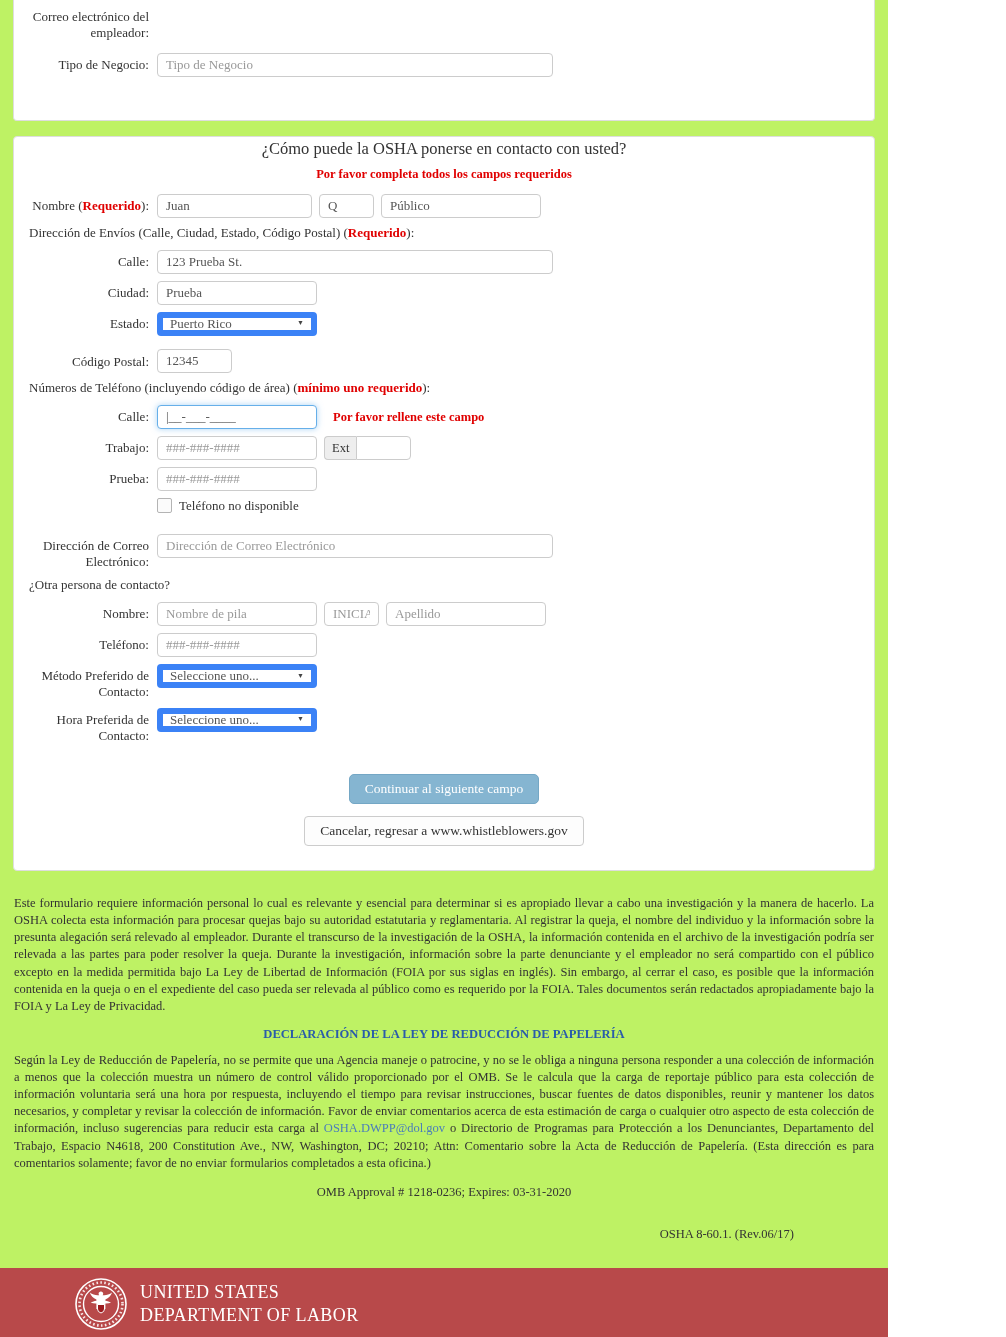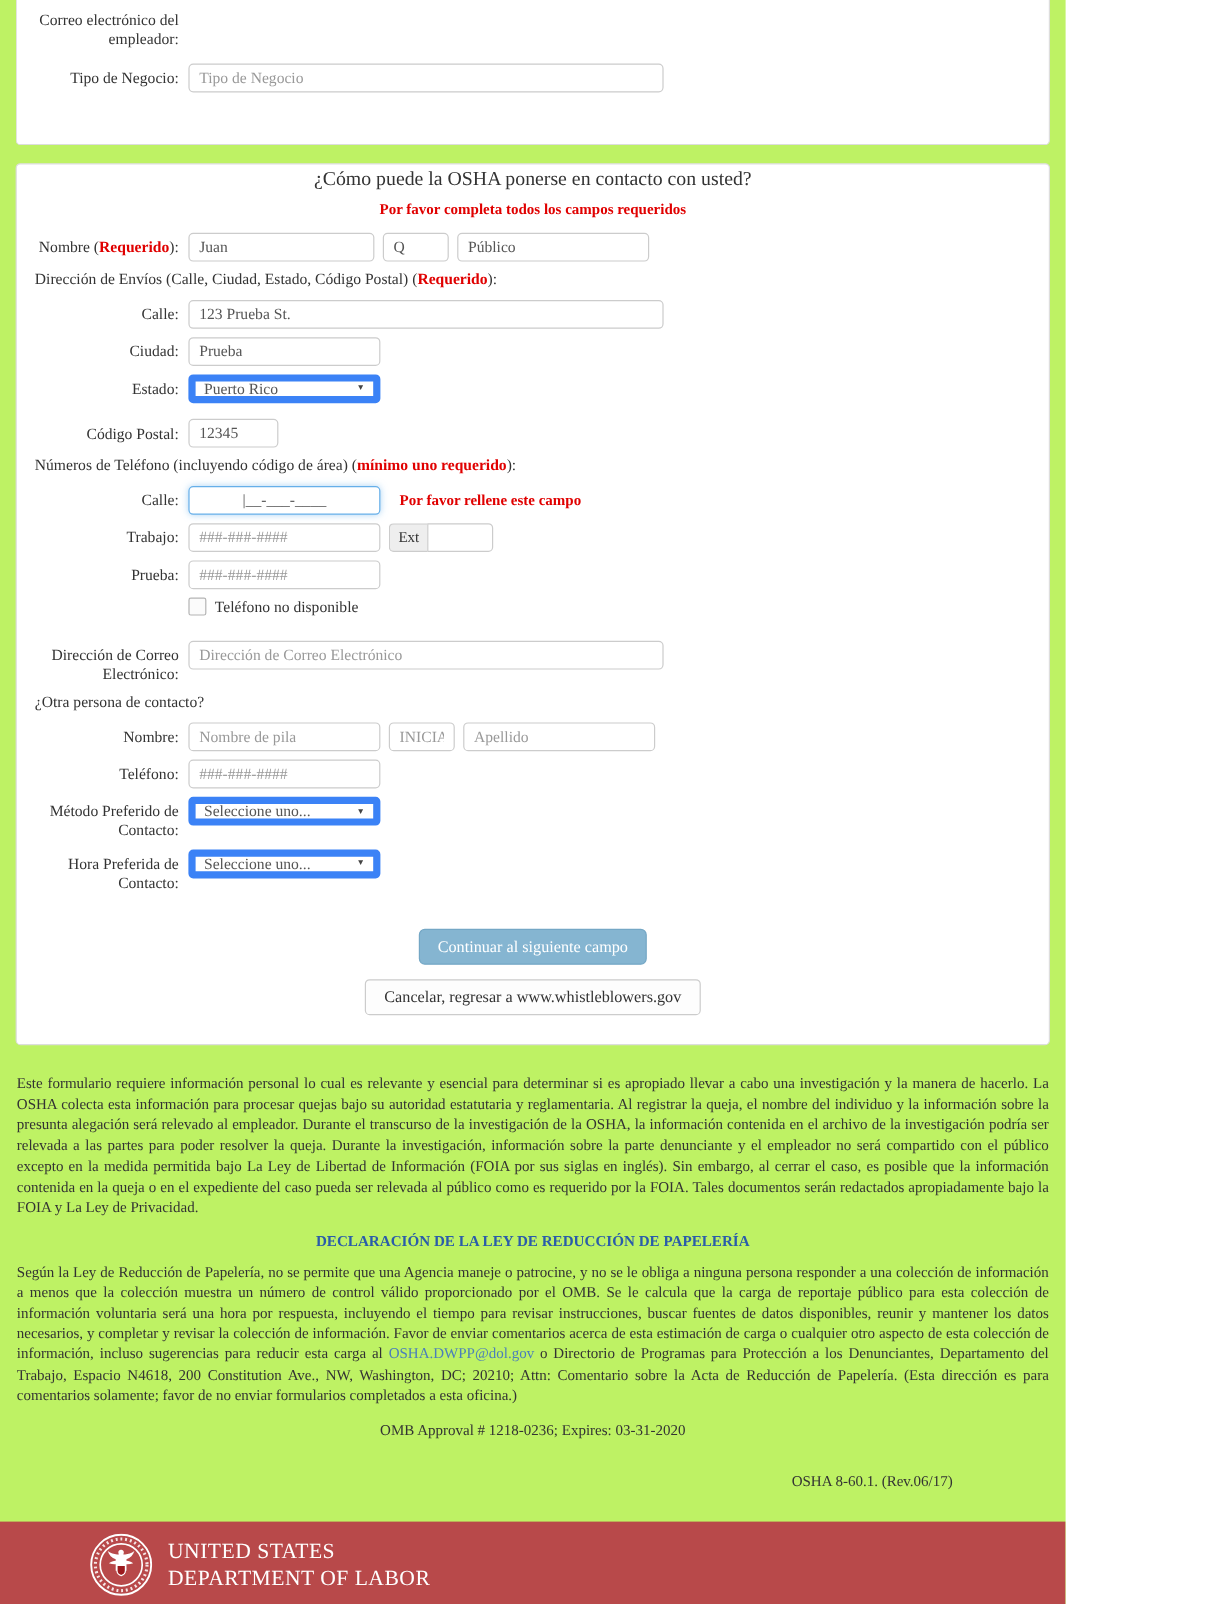--- a/index.html
+++ b/index.html
@@ -15,21 +15,21 @@
   
   .form-row{display:flex;align-items:flex-start;margin-bottom:7px;}
   .form-label{width:120px;flex-shrink:0;text-align:right;padding:4px 8px 0 0;
               font-size:13px;color:#333;line-height:1.25;}
   .controls{display:flex;align-items:flex-start;gap:7px;}
   .txt{height:24px;box-sizing:border-box;border:1px solid #ccc;border-radius:4px;
        padding:2px 8px;font-size:13px;color:#555;font-family:inherit;background:#fff;}
   .txt::placeholder{color:#999;opacity:1;}
   .w-wide{width:396px}.w-160{width:160px}.w-155{width:155px}
   .w-55{width:55px}.w-75{width:75px}
-  .focus{border-color:#66afe9;box-shadow:0 0 6px rgba(102,175,233,.55);text-align:center;}
+  .focus{border-color:#66afe9;box-shadow:0 0 6px rgba(102,175,233,.55);}
   .sel{width:160px;height:24px;box-sizing:border-box;border:6px solid #3b82f6;border-radius:4px;
        background:#fff;display:flex;align-items:center;justify-content:space-between;
        padding:0 7px;font-size:13px;color:#555;cursor:pointer;}
   .caret{font-size:7px;color:#444;line-height:1;}
   .section-label{font-size:13px;color:#333;margin:3px 0 9px 0;}
   .req{color:#e00000;font-weight:bold;}
   .err{color:#e00000;font-weight:bold;font-size:12.5px;padding-top:5px;margin-left:9px;}
   .addon-group{display:flex;}
   .addon{background:#eee;border:1px solid #ccc;border-right:none;border-radius:4px 0 0 4px;
          padding:4px 7px 0;font-size:12.5px;color:#333;height:24px;box-sizing:border-box;}

